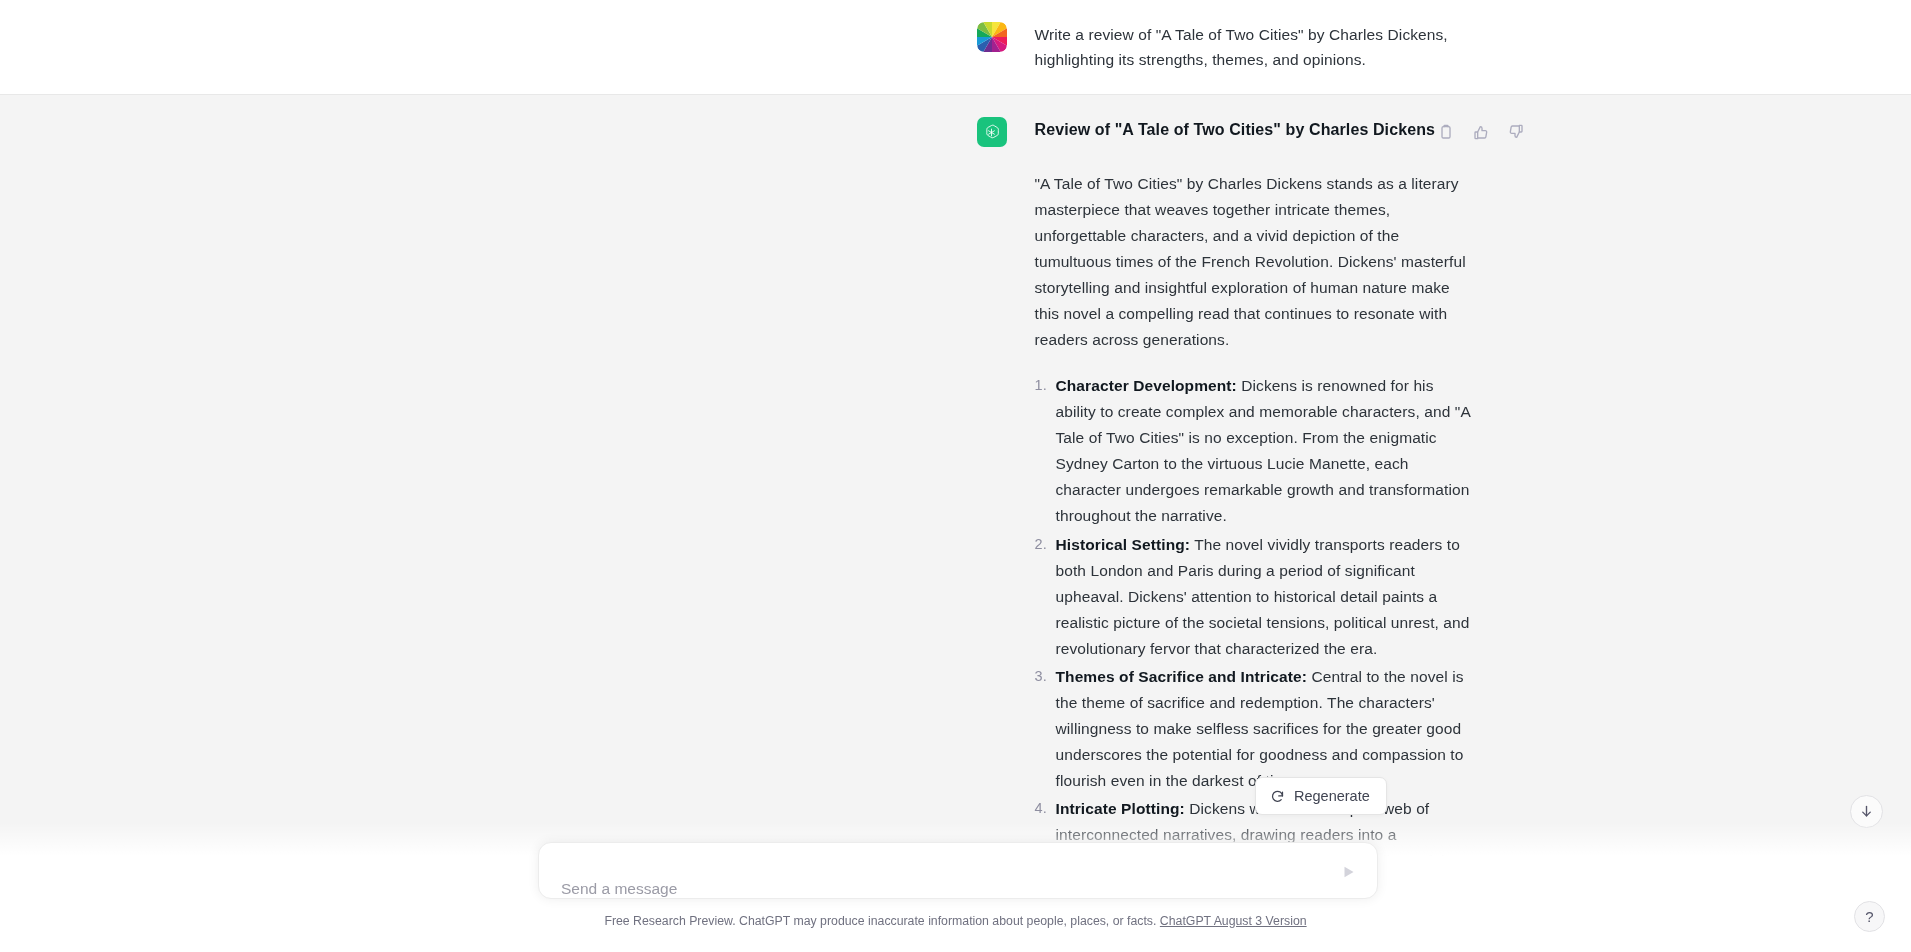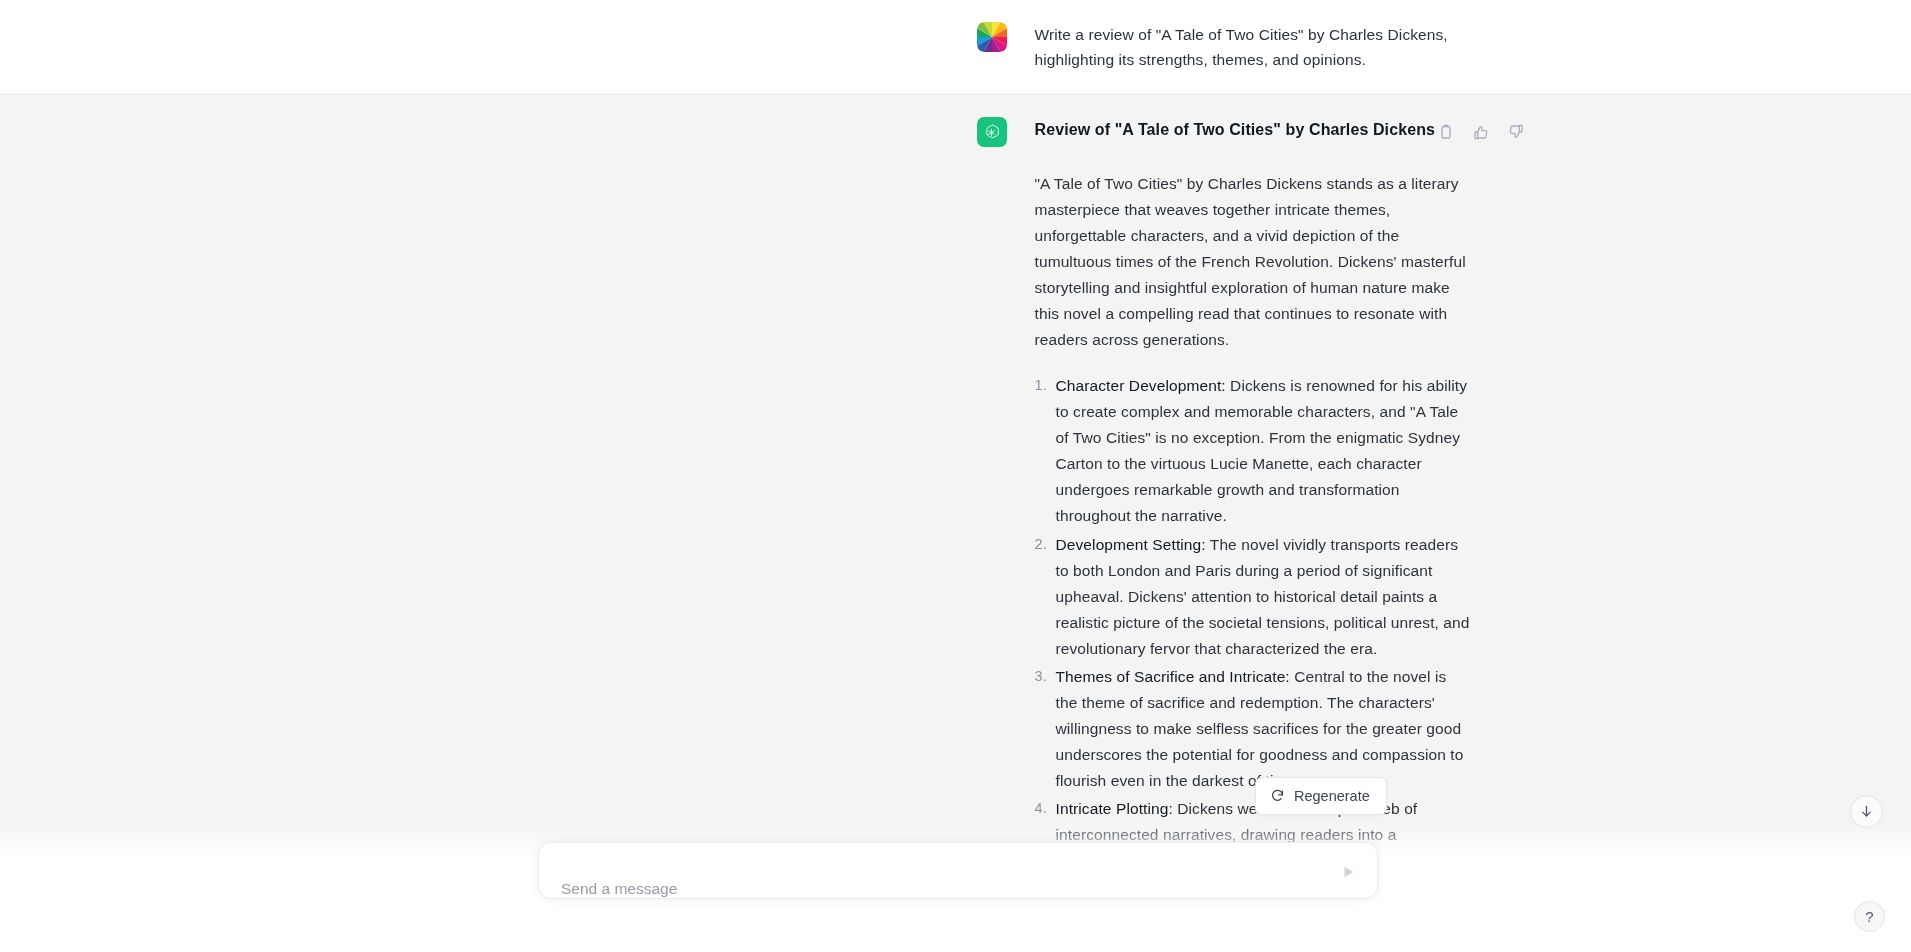--- a/index.html
+++ b/index.html
@@ -79,40 +79,40 @@
     position: relative;
     padding-left: 21px;
     margin-bottom: 2px;
     counter-increment: it;
   }
   ol.items > li::before {
     content: counter(it) ".";
     position: absolute; left: 0; top: 0;
     color: #8e8ea0; font-size: 14.5px;
   }
-  ol.items b { color: #11181f; font-weight: normal; }
+  ol.items b { color: #11181f; font-weight: bold; }
 
   .fade-line { opacity: .18; }
 
   
   .msg-actions {
     position: absolute; right: -58px; top: 24px;
     display: flex; gap: 9px; align-items: center;
   }
   .act-btn {
     width: 26px; height: 26px;
     display: flex; align-items: center; justify-content: center;
     border-radius: 5px; cursor: pointer; color: #acacbe;
   }
 
   
   .regen {
     position: absolute;
     left: 1255px; top: 777px;
-    display: flex; align-items: flex-start; gap: 9px;
+    display: flex; align-items: flex-end; gap: 9px;
     background: #ffffff;
     border: 1px solid #e5e5e5;
     border-radius: 7px;
     padding: 10px 16px 10px 14px;
     font-size: 14.5px;
     color: #404452;
     box-shadow: 0 1px 4px rgba(0,0,0,.04);
     cursor: pointer;
     white-space: nowrap;
   }
@@ -232,21 +232,21 @@
 
         <div class="msg-body">
           <div class="resp-title">Review of "A Tale of Two Cities" by Charles Dickens</div>
           <p>"A Tale of Two Cities" by Charles Dickens stands as a literary masterpiece that weaves together intricate themes, unforgettable characters, and a vivid depiction of the tumultuous times of the French Revolution. Dickens' masterful storytelling and insightful exploration of human nature make this novel a compelling read that continues to resonate with readers across generations.</p>
 
           <ol class="items">
             <li>
               <b>Character Development:</b><span> Dickens is renowned for his ability to create complex and memorable characters, and "A Tale of Two Cities" is no exception. From the enigmatic Sydney Carton to the virtuous Lucie Manette, each character undergoes remarkable growth and transformation throughout the narrative.</span>
             </li>
             <li>
-              <b>Development Setting:</b><span> The novel vividly transports readers to both London and Paris during a period of significant upheaval. Dickens' attention to historical detail paints a realistic picture of the societal tensions, political unrest, and revolutionary fervor that characterized the era.</span>
+              <b>Historical Setting:</b><span> The novel vividly transports readers to both London and Paris during a period of significant upheaval. Dickens' attention to historical detail paints a realistic picture of the societal tensions, political unrest, and revolutionary fervor that characterized the era.</span>
             </li>
             <li>
               <b>Themes of Sacrifice and Intricate:</b><span> Central to the novel is the theme of sacrifice and redemption. The characters' willingness to make selfless sacrifices for the greater good underscores the potential for goodness and compassion to flourish even in the darkest of times.</span>
             </li>
             <li>
               <b>Intricate Plotting:</b><span> Dickens weaves a complex web of interconnected narratives, drawing readers into a suspenseful and intricate plot. The intertwining lives of the characters</span>
               <span class="fade-line">as a powerful exploration of the broader themes of love, vengeance, and resilience.</span>
             </li>
           </ol>
         </div>
@@ -292,19 +292,23 @@
 
   <div class="composer-wrap">
     <div class="composer">
       <input type="text" placeholder="Send a message" style="">
       <span class="send-btn">
         <svg width="18" height="18" viewBox="0 0 24 24" fill="currentColor">
           <path d="M6 5l12 7-12 7z"></path>
         </svg>
       </span>
     </div>
+    <div class="footer-note">
+      <span>Free Research Preview. ChatGPT may produce inaccurate information about people, places, or facts.</span>
+      <a href="#">ChatGPT August 3 Version</a>
+    </div>
   </div>
 
   <div class="help-btn">
     <span>?</span>
   </div>
 
 </div>
 
 </body></html>

